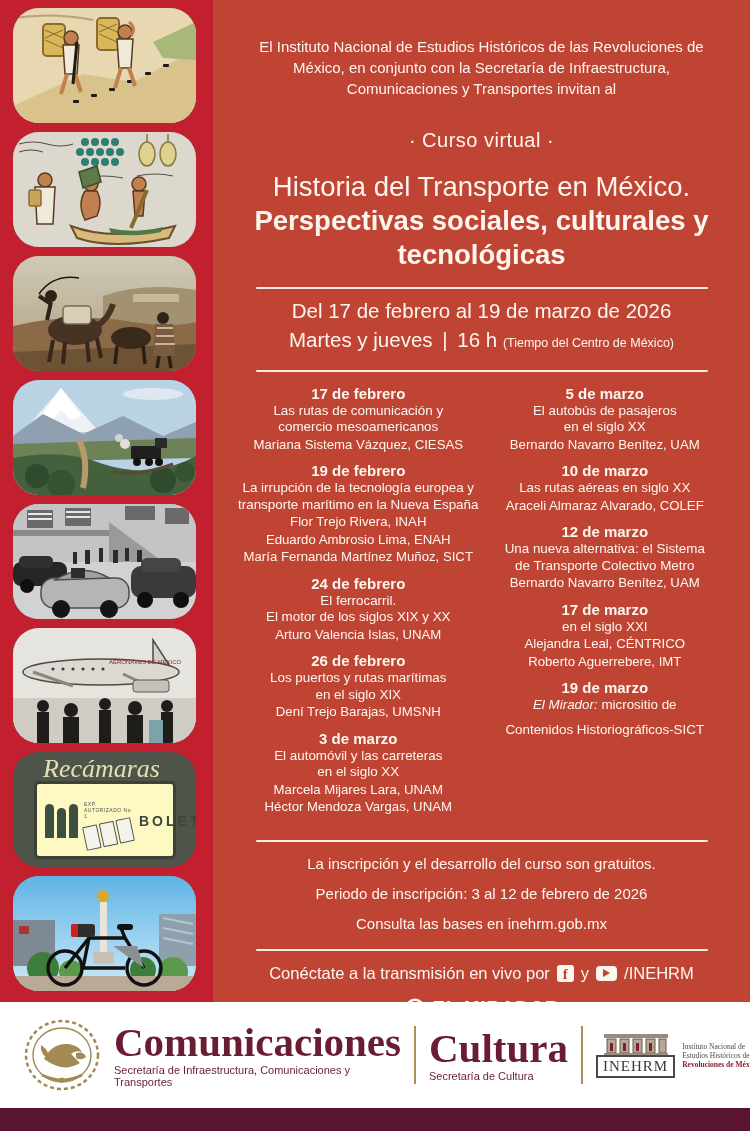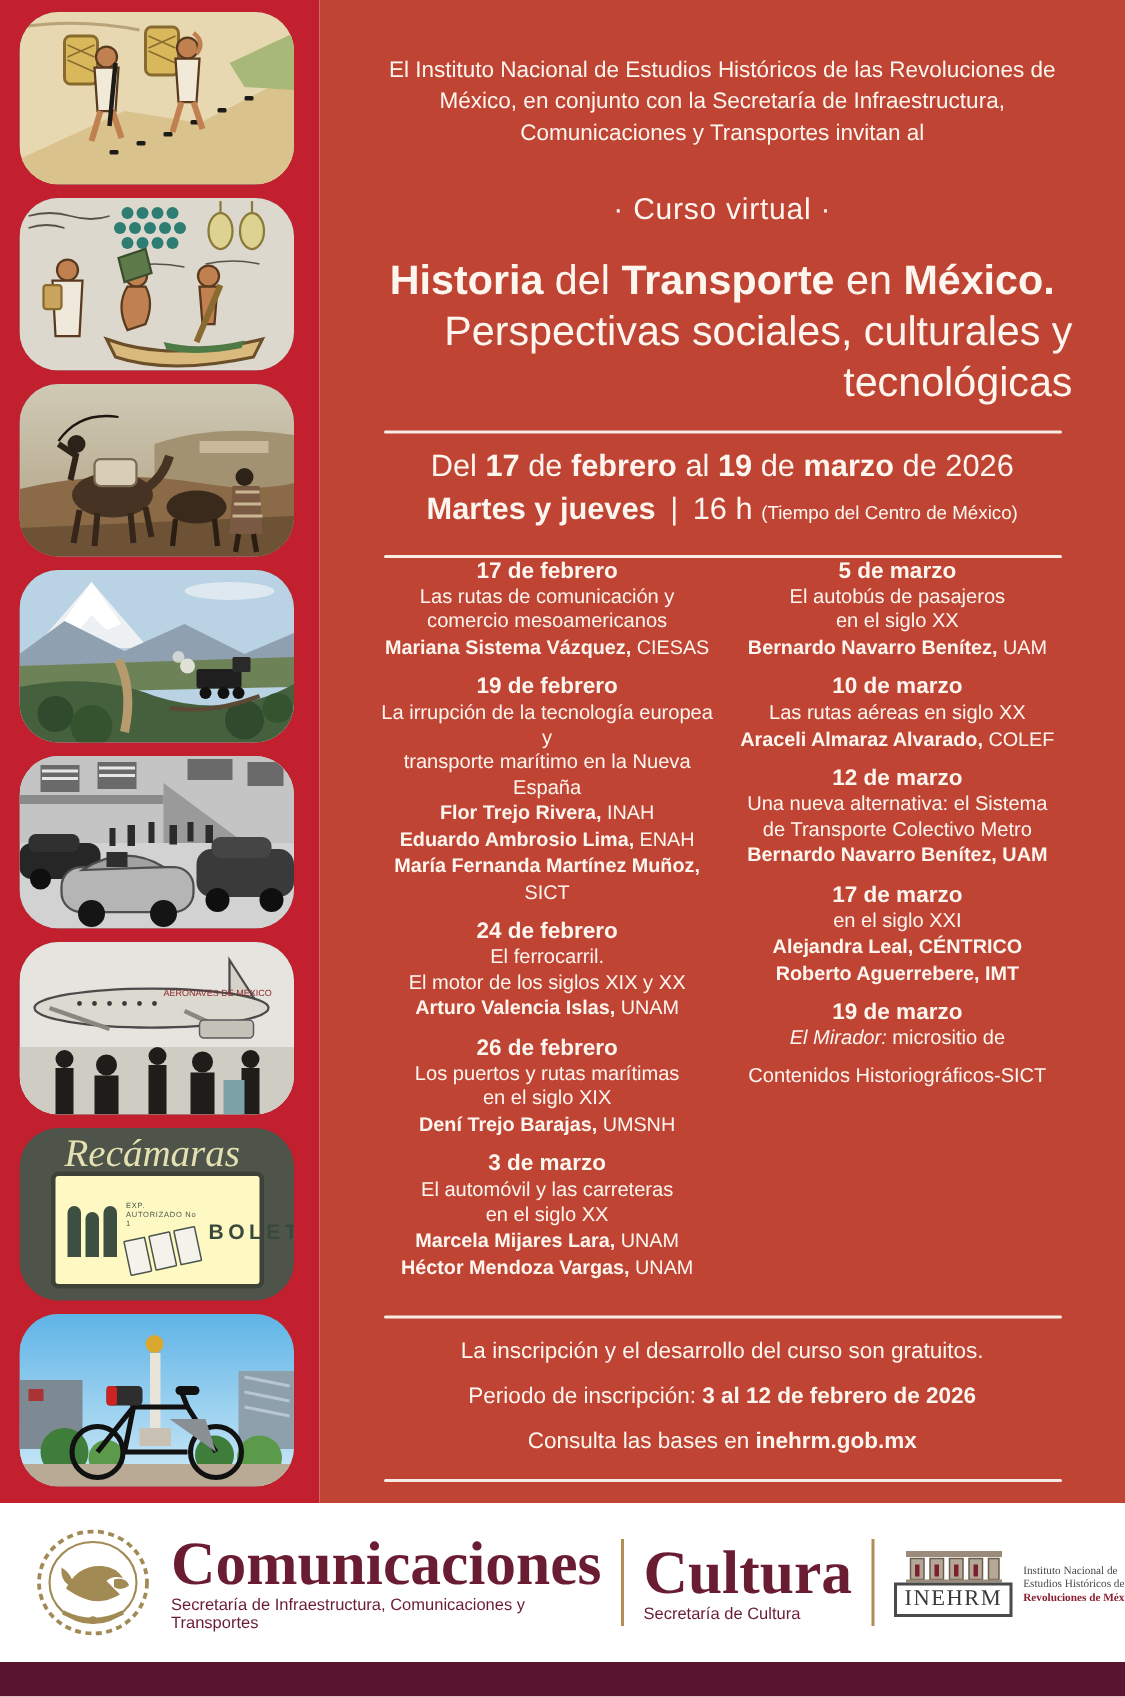--- a/index.html
+++ b/index.html
@@ -24,31 +24,31 @@
   .m-bar{width:9px;height:34px;background:#3c4f41;border-radius:5px 5px 0 0;}
   .m-bar.mid{height:30px;}
   .metro-right{flex:1;display:flex;flex-direction:column;align-items:center;}
   .metro-exp{font-size:5px;color:#4a564c;letter-spacing:.5px;margin-top:1px;}
   .tickets{margin-top:3px;display:flex;gap:2px;transform:rotate(-12deg);}
   .ticket{width:13px;height:22px;border:1.5px solid #4a564c;background:#f4f2ea;border-radius:1px;}
   .metro-label{font-size:14px;letter-spacing:3px;color:#39493d;font-weight:700;margin-top:2px;}
 
   
   .main{flex:1;background:#c04434;color:#fdf6ef;text-align:center;overflow:hidden;
-    box-sizing:border-box;padding:0 35px;}
-  .b{font-weight:700;} .i{font-style:italic;} .sm{font-size:12.5px;}
+    box-sizing:border-box;padding:0 22px;}
+  .b{font-weight:400;} .i{font-style:italic;} .sm{font-size:12.5px;}
   .intro{margin:36px 4px 0;font-size:15px;line-height:1.4;}
   .course-type{margin:30px 0 0;font-size:20px;letter-spacing:.5px;}
   .title{margin:18px 0 0;font-size:27.5px;line-height:1.24;font-weight:400;}
-  .subtitle{margin:0;font-size:27.5px;line-height:1.24;font-weight:400;text-align:right;}
+  .subtitle{margin:0;font-size:27.5px;line-height:1.24;font-weight:700;}
   .rule{width:452px;height:2px;background:#f6ece4;margin:15px auto 0;border-radius:1px;}
   .banner{margin:8px 0 0;font-size:20.5px;line-height:1.4;}
   .banner + .banner{margin-top:0;}
   .sep{font-weight:300;padding:0 4px;}
-  .columns{display:flex;margin-top:0;text-align:center;}
+  .columns{display:flex;margin-top:13px;text-align:center;}
   .col{width:50%;box-sizing:border-box;padding:0 2px;}
   .session{margin-bottom:9px;}
   .s-date{font-size:15px;font-weight:700;line-height:18px;}
   .s-title-line{font-size:13.4px;line-height:16.5px;}
   .s-speaker{font-size:13.2px;line-height:17.5px;}
   .s-note{margin-top:8px;}
   .s-note div{font-size:13.4px;line-height:16.5px;}
   .insc{margin:9px 0 0;font-size:15px;line-height:21px;}
   .insc.first{margin-top:11px;}
   .live{margin:13px 0 0;font-size:16.5px;display:flex;align-items:center;justify-content:center;gap:7px;}

